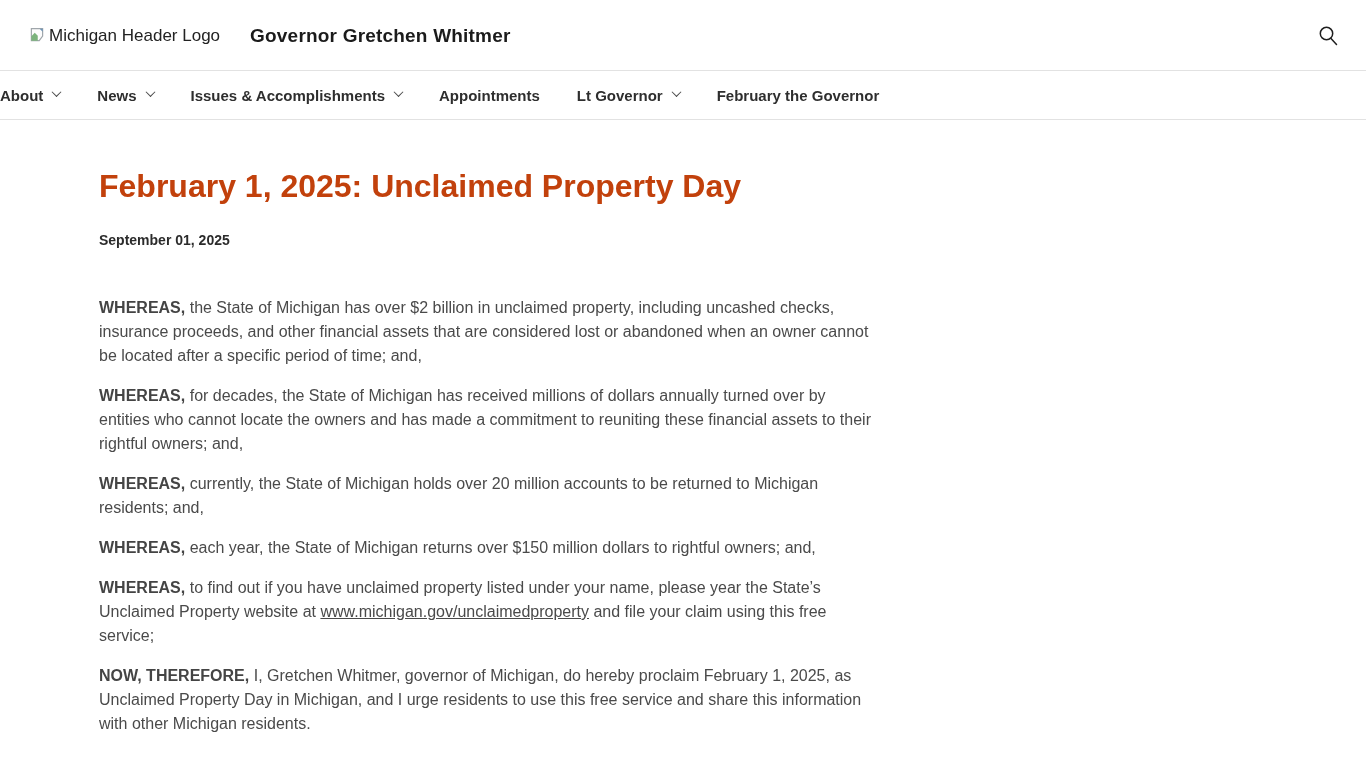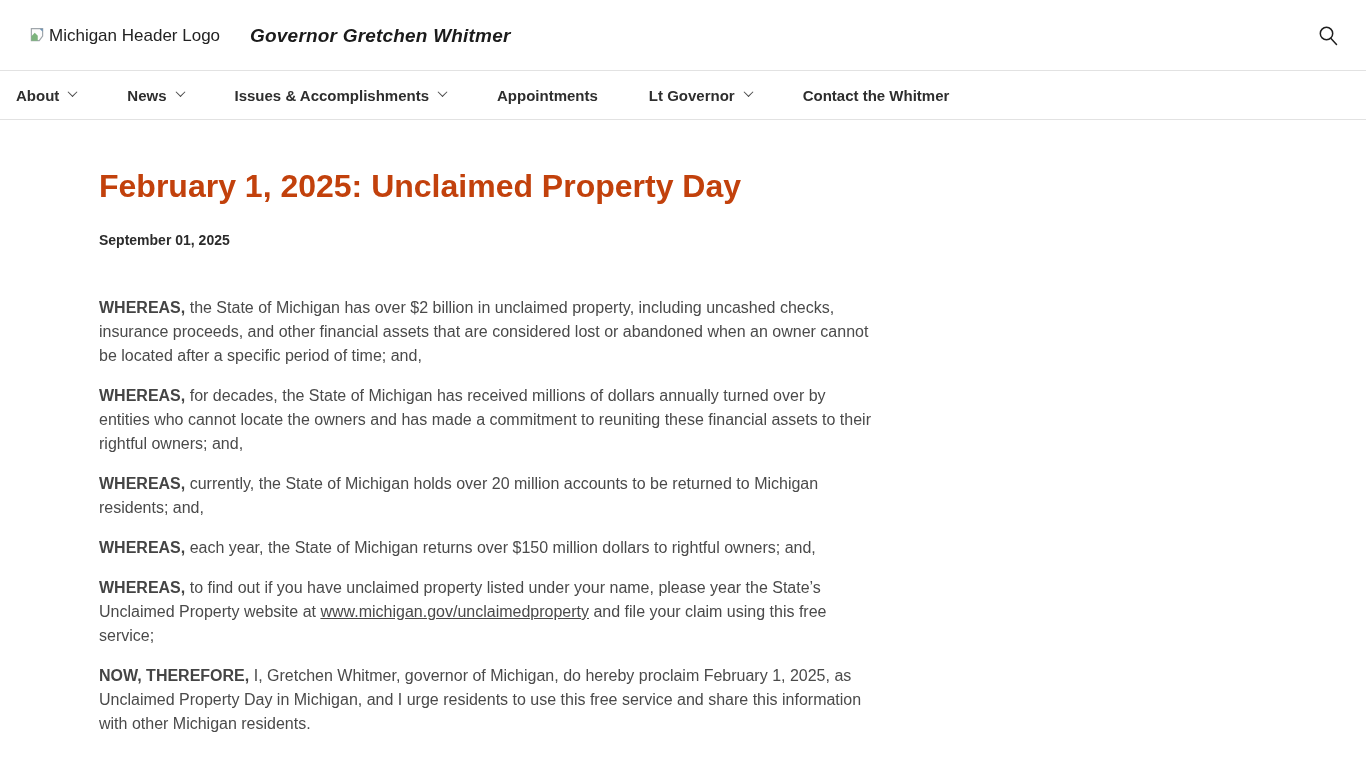--- a/index.html
+++ b/index.html
@@ -44,42 +44,40 @@
   }
   .site-title {
     font-size: 19px;
     font-weight: 700;
     color: #1b1b1b;
     margin-left: 30px;
     letter-spacing: 0.2px;
     text-decoration: none;
     white-space: nowrap;
     cursor: pointer;
-    font-style: italic;
   }
   .search-button {
     margin-left: auto;
     background: none;
     border: none;
     padding: 4px;
     cursor: pointer;
     display: flex;
     align-items: center;
   }
 
   
   .main-nav {
     height: 50px;
     border-top: 1px solid #e2e2e2;
     border-bottom: 1px solid #e2e2e2;
     display: flex;
     align-items: center;
-    padding: 0 16px;
+    padding: 0 0;
     background: #ffffff;
-    gap: 14px;
   }
   .nav-item {
     display: inline-flex;
     align-items: center;
     font-size: 15px;
     font-weight: 700;
     color: #2e2e2e;
     margin-right: 37px;
     text-decoration: none;
     cursor: pointer;
@@ -169,21 +167,21 @@
     <span class="chevron-down"></span>
   </a>
   <a class="nav-item">
     <span>Appointments</span>
   </a>
   <a class="nav-item">
     <span>Lt Governor</span>
     <span class="chevron-down"></span>
   </a>
   <a class="nav-item">
-    <span>Contact the Whitmer</span>
+    <span>February the Governor</span>
   </a>
 </nav>
 
 <main class="article">
   <h1 class="article-title">February 1, 2025: Unclaimed Property Day</h1>
   <div class="article-date">September 01, 2025</div>
 
   <div class="article-body">
     <p><strong>WHEREAS,</strong><span> the State of Michigan has over $2 billion in unclaimed property, including uncashed checks, insurance proceeds, and other financial assets that are considered lost or abandoned when an owner cannot be located after a specific period of time; and,</span></p>
 

